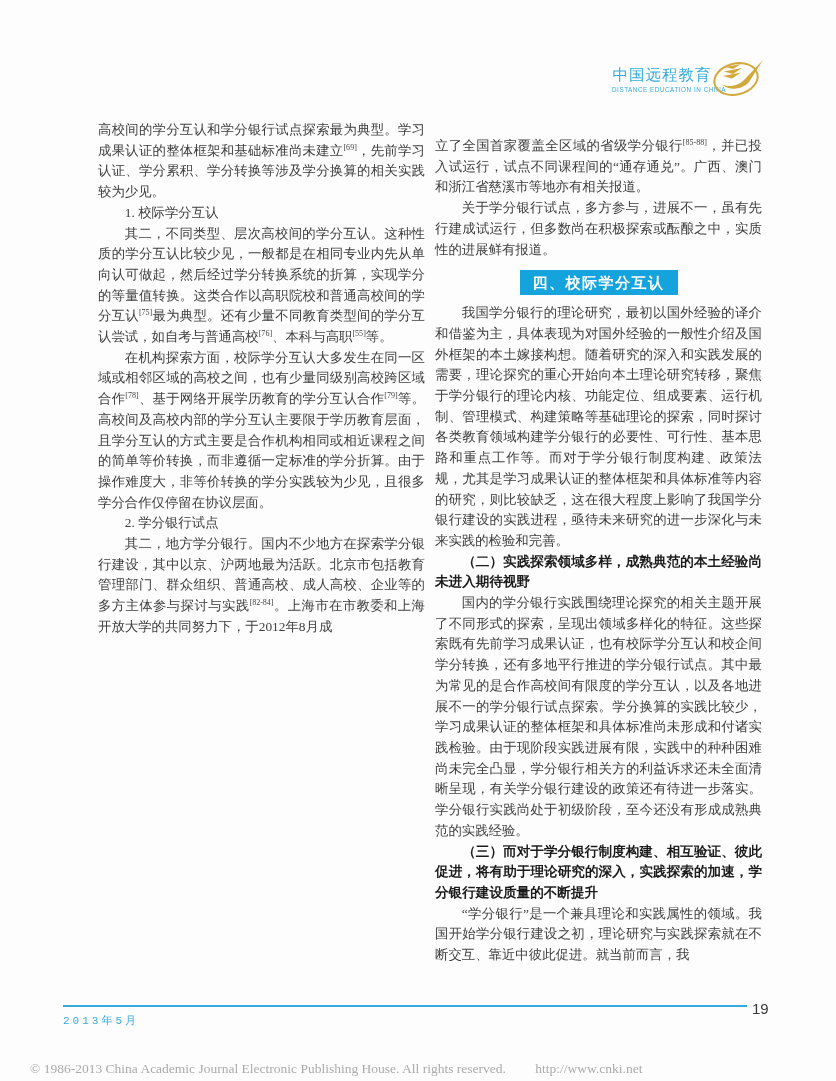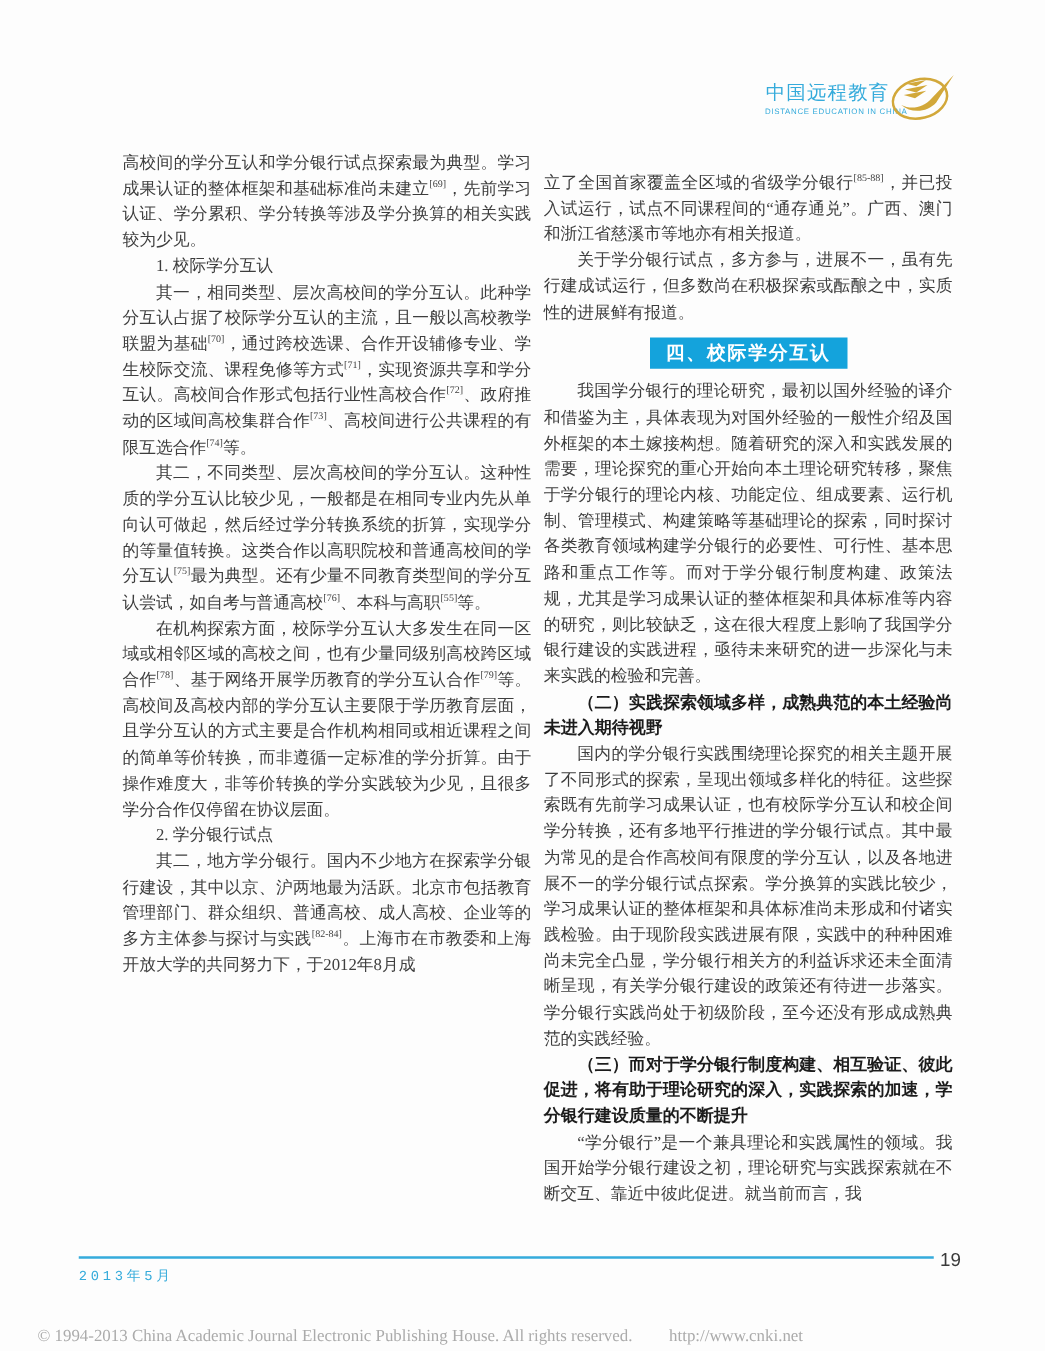--- a/index.html
+++ b/index.html
@@ -88,38 +88,37 @@
     <ellipse cx="25" cy="22" rx="22" ry="15.5" fill="none" stroke="#D2A83A" stroke-width="2" transform="rotate(-14 25 22)"></ellipse>
     <path d="M14 10 L30 7 L22 12 Z" fill="#D2A83A"></path>
     <path d="M13 14.5 L31 11 L22 17 Z" fill="#D2A83A"></path>
     <path d="M12 19 L30 15.5 L21 21.5 Z" fill="#D2A83A"></path>
     <path d="M52 3 L34 22 C28 29 18 31 10 27 C18 34 31 33 38 25 Z" fill="#D2A83A"></path>
   </svg>
 
   <section class="col col-left" id="col-left">
       <p class="para-cont">高校间的学分互认和学分银行试点探索最为典型。学习成果认证的整体框架和基础标准尚未建立<sup class="ref">[69]</sup>，先前学习认证、学分累积、学分转换等涉及学分换算的相关实践较为少见。</p>
       <p class="num-head">1. 校际学分互认</p>
-      <p class="para">其一，相同类型、层次高校间的学分互认。此种学分互认占据了校际学分互认的主流，且一般以高校教学联盟为基础<sup class="ref">[70]</sup>，通过跨校选课、合作开设辅修专业、学生校际交流、课程免修等方式<sup class="ref">[71]</sup>，实现资源共享和学分互认。高校间合作形式包括行业性高校合作<sup class="ref">[72]</sup>、政府推动的区域间高校集群合作<sup class="ref">[73]</sup>、高校间进行公共课程的有限互选合作<sup class="ref">[74]</sup>等。</p>
       <p class="para">其二，不同类型、层次高校间的学分互认。这种性质的学分互认比较少见，一般都是在相同专业内先从单向认可做起，然后经过学分转换系统的折算，实现学分的等量值转换。这类合作以高职院校和普通高校间的学分互认<sup class="ref">[75]</sup>最为典型。还有少量不同教育类型间的学分互认尝试，如自考与普通高校<sup class="ref">[76]</sup>、本科与高职<sup class="ref">[55]</sup>等。</p>
       <p class="para">在机构探索方面，校际学分互认大多发生在同一区域或相邻区域的高校之间，也有少量同级别高校跨区域合作<sup class="ref">[78]</sup>、基于网络开展学历教育的学分互认合作<sup class="ref">[79]</sup>等。高校间及高校内部的学分互认主要限于学历教育层面，且学分互认的方式主要是合作机构相同或相近课程之间的简单等价转换，而非遵循一定标准的学分折算。由于操作难度大，非等价转换的学分实践较为少见，且很多学分合作仅停留在协议层面。</p>
       <p class="num-head">2. 学分银行试点</p>
       <p class="para">其二，地方学分银行。国内不少地方在探索学分银行建设，其中以京、沪两地最为活跃。北京市包括教育管理部门、群众组织、普通高校、成人高校、企业等的多方主体参与探讨与实践<sup class="ref">[82-84]</sup>。上海市在市教委和上海开放大学的共同努力下，于2012年8月成</p>
     </section>
   <section class="col col-right" id="col-right">
       <p class="para-cont">立了全国首家覆盖全区域的省级学分银行<sup class="ref">[85-88]</sup>，并已投入试运行，试点不同课程间的“通存通兑”。广西、澳门和浙江省慈溪市等地亦有相关报道。</p>
       <p class="para">关于学分银行试点，多方参与，进展不一，虽有先行建成试运行，但多数尚在积极探索或酝酿之中，实质性的进展鲜有报道。</p>
       <div class="section-box">四、校际学分互认</div>
       <p class="para">我国学分银行的理论研究，最初以国外经验的译介和借鉴为主，具体表现为对国外经验的一般性介绍及国外框架的本土嫁接构想。随着研究的深入和实践发展的需要，理论探究的重心开始向本土理论研究转移，聚焦于学分银行的理论内核、功能定位、组成要素、运行机制、管理模式、构建策略等基础理论的探索，同时探讨各类教育领域构建学分银行的必要性、可行性、基本思路和重点工作等。而对于学分银行制度构建、政策法规，尤其是学习成果认证的整体框架和具体标准等内容的研究，则比较缺乏，这在很大程度上影响了我国学分银行建设的实践进程，亟待未来研究的进一步深化与未来实践的检验和完善。</p>
       <p class="bold-head">（二）实践探索领域多样，成熟典范的本土经验尚未进入期待视野</p>
       <p class="para">国内的学分银行实践围绕理论探究的相关主题开展了不同形式的探索，呈现出领域多样化的特征。这些探索既有先前学习成果认证，也有校际学分互认和校企间学分转换，还有多地平行推进的学分银行试点。其中最为常见的是合作高校间有限度的学分互认，以及各地进展不一的学分银行试点探索。学分换算的实践比较少，学习成果认证的整体框架和具体标准尚未形成和付诸实践检验。由于现阶段实践进展有限，实践中的种种困难尚未完全凸显，学分银行相关方的利益诉求还未全面清晰呈现，有关学分银行建设的政策还有待进一步落实。学分银行实践尚处于初级阶段，至今还没有形成成熟典范的实践经验。</p>
       <p class="bold-head">（三）而对于学分银行制度构建、相互验证、彼此促进，将有助于理论研究的深入，实践探索的加速，学分银行建设质量的不断提升</p>
       <p class="para">“学分银行”是一个兼具理论和实践属性的领域。我国开始学分银行建设之初，理论研究与实践探索就在不断交互、靠近中彼此促进。就当前而言，我</p>
     </section>
 
   <div class="footer-rule"></div>
   <div class="page-number">19</div>
   <div class="issue-date">2013年5月</div>
   <div class="copyright">
-    <span>© 1994-2013 China Academic Journal Electronic Publishing House. All rights reserved.</span>
+    <span>© 1986-2013 China Academic Journal Electronic Publishing House. All rights reserved.</span>
     <span class="url">http://www.cnki.net</span>
   </div>
 
 </div>
 
 </body></html>

